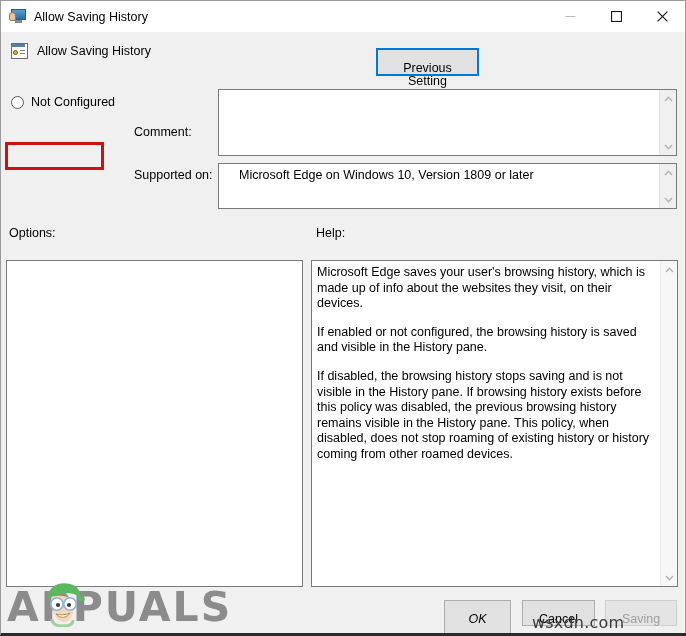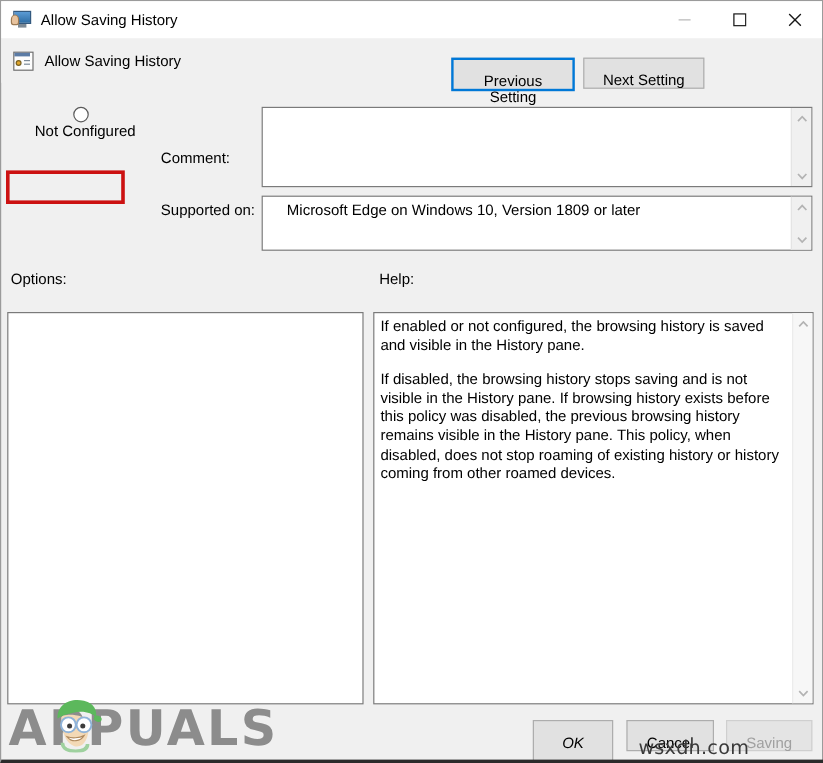--- a/index.html
+++ b/index.html
@@ -152,21 +152,20 @@
   
   #radio-group {
     position: absolute;
     left: 10px; top: 88px;
     width: 120px;
   }
   .radio-row {
     display: flex;
     align-items: center;
     height: 26px;
-    flex-direction: column;
   }
   .radio-mark {
     width: 13px; height: 13px;
     border-radius: 50%;
     border: 1px solid #5a5a5a;
     background: #ffffff;
     margin-right: 7px;
     position: relative;
     flex: 0 0 auto;
   }
@@ -397,21 +396,20 @@
       <div class="hi-frame"></div>
       <div class="hi-top"></div>
       <div class="hi-circ"></div>
       <div class="hi-l1"></div>
       <div class="hi-l2"></div>
     </div>
     <span id="header-title">Allow Saving History</span>
   </div>
 
   <button class="btn focused" id="prev-setting">Previous Setting</button>
-  <button class="btn" id="next-setting">Next Setting</button>
 
   <div id="radio-group">
     <div class="radio-row">
       <span class="radio-mark"></span>
       <span class="radio-label">Not Configured</span>
     </div>
   </div>
 
   <div id="red-highlight"></div>
 
@@ -449,20 +447,21 @@
     </div>
   </div>
 
   <div id="options-label">Options:</div>
   <div id="help-label">Help:</div>
 
   <div id="options-panel"></div>
 
   <div id="help-panel">
     <div id="help-text">
+      <p>Microsoft Edge saves your user's browsing history, which is made up of info about the websites they visit, on their devices.</p>
       <p>If enabled or not configured, the browsing history is saved and visible in the History pane.</p>
       <p>If disabled, the browsing history stops saving and is not visible in the History pane. If browsing history exists before this policy was disabled, the previous browsing history remains visible in the History pane. This policy, when disabled, does not stop roaming of existing history or history coming from other roamed devices.</p>
     </div>
     <div id="help-scroll" class="vscroll">
       <div class="arrow">
         <svg width="9" height="6" viewBox="0 0 9 6">
             <polyline points="1,5 4.5,1.3 8,5"></polyline>
           </svg>
       </div>
       <div class="arrow">

